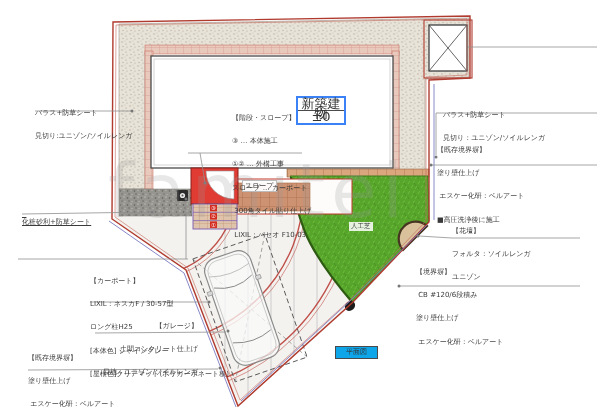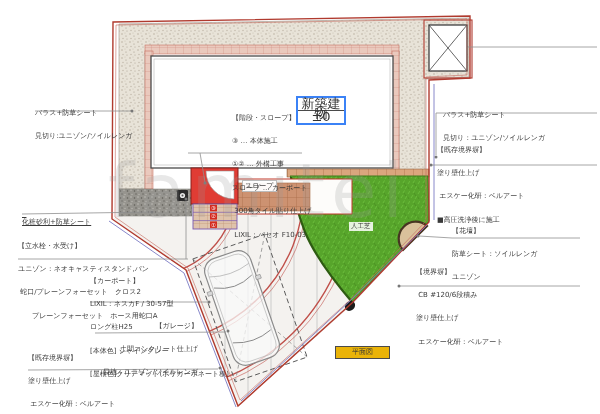--- a/index.html
+++ b/index.html
@@ -7,22 +7,22 @@
        font-family:"DejaVu Sans","Liberation Sans",sans-serif;}
   #stage{position:absolute;left:0;top:0;width:600px;height:414px;}
   svg{position:absolute;left:0;top:0;}
   .note{position:absolute;font-size:7px;line-height:7.8px;color:#3a3a3a;white-space:pre;z-index:30;}
   .wm{position:absolute;left:108px;top:148px;font-size:74px;letter-spacing:6px;color:#9a9a9a;
       opacity:.22;z-index:20;pointer-events:none;}
   .bbox{position:absolute;left:296px;top:96px;width:46px;border:2px solid #3b82f6;background:#fff;
         font-size:13px;color:#333;text-align:center;z-index:25;}
   .bbox .cell{padding:1px 0;height:10px;line-height:10px;}
   .bbox .cell:first-child{border-bottom:1px solid #4a4a4a;}
-  .planview{position:absolute;left:335px;top:346px;border:1px solid #4a4a4a;background:#eab308;
-        font-size:7px;color:#333;padding:0 16px;line-height:11px;z-index:25;}
+  .planview{position:absolute;left:335px;top:346px;border:1px solid #4a4a4a;background:#0ea5e9;
+        font-size:7px;color:#333;padding:0 10px;line-height:11px;z-index:25;}
   .slopelab{position:absolute;left:242px;top:180px;background:rgba(255,255,255,.95);font-size:7px;
         color:#333;padding:0 2px;line-height:10px;z-index:25;border:.5px solid #bbb;}
   .turflab{position:absolute;left:349px;top:213px;background:rgba(255,255,255,.85);font-size:6.5px;
         color:#333;padding:0 2px;line-height:9px;z-index:25;margin-top:9px;}
 </style>
 </head>
 <body>
 
 <div id="stage">
 
@@ -218,37 +218,31 @@
 
 <div class="note" style="left:437px;top:131px;">
   <div>【既存境界塀】</div>
   <div>塗り壁仕上げ</div>
   <div> エスケー化研：ベルアート</div>
   <div>■高圧洗浄後に施工</div>
 </div>
 
 <div class="note" style="left:452px;top:212px;">
   <div>【花壇】</div>
-  <div>防草シート：ソイルレンガ</div>
+  <div>フォルタ：ソイルレンガ</div>
   <div>ユニゾン</div>
 </div>
 
 <div class="note" style="left:416px;top:253px;">
   <div>【境界塀】</div>
   <div> CB #120/6段積み</div>
   <div>塗り壁仕上げ</div>
   <div> エスケー化研：ベルアート</div>
 </div>
 
-<div class="note" style="left:18px;top:227px;">
-  <div>【立水栓・水受け】</div>
-  <div>ユニゾン：ネオキャスティスタンド,パン</div>
-  <div> 蛇口/プレーンフォーセット　クロス2</div>
-  <div>　　プレーンフォーセット　ホース用蛇口A</div>
-</div>
 
 <div class="note" style="left:90px;top:262px;">
   <div>【カーポート】</div>
   <div>LIXIL：ネスカF / 30-57型</div>
   <div>ロング柱H25</div>
   <div>[本体色] シャイングレー</div>
   <div>[屋根色]クリアマット(ポリカーボネート板)</div>
 </div>
 
 <div class="note" style="left:103px;top:307px;text-align:right;">

